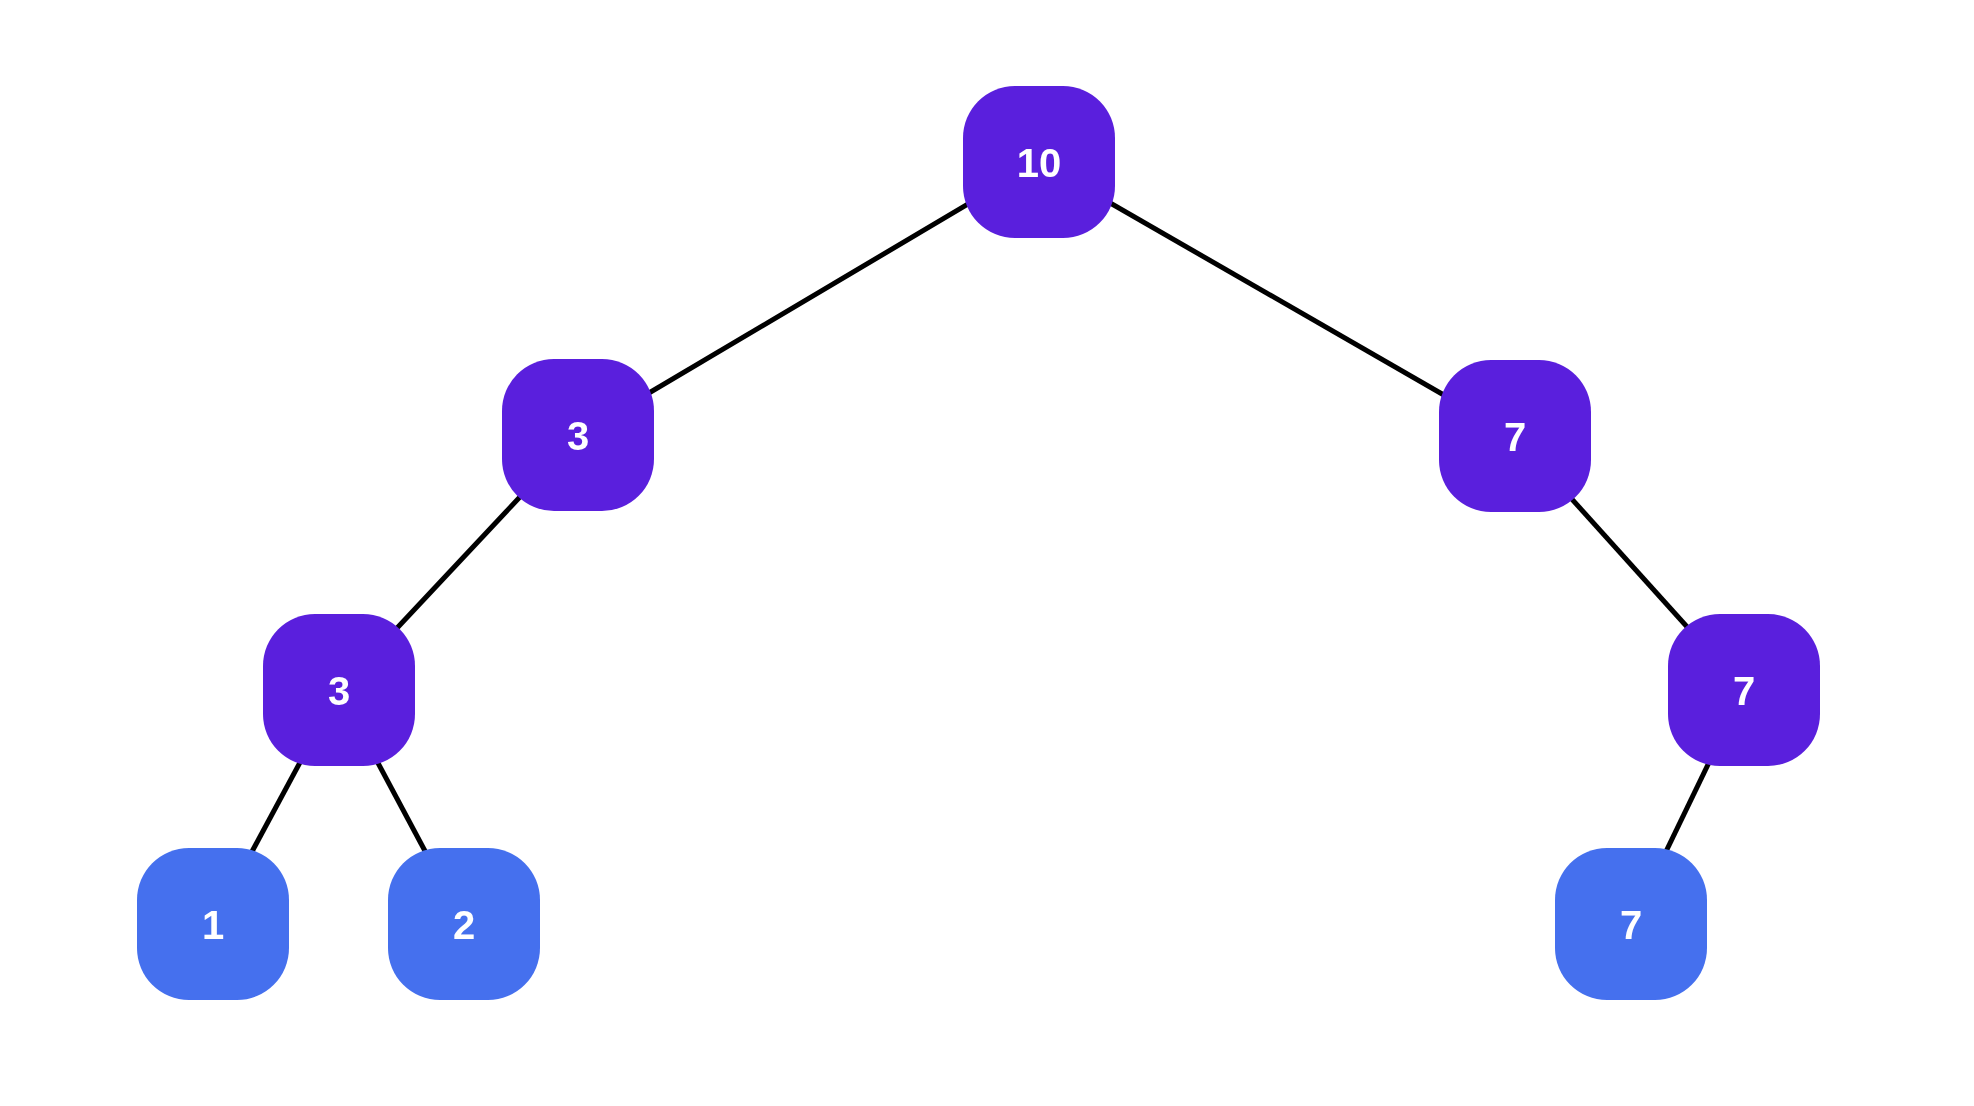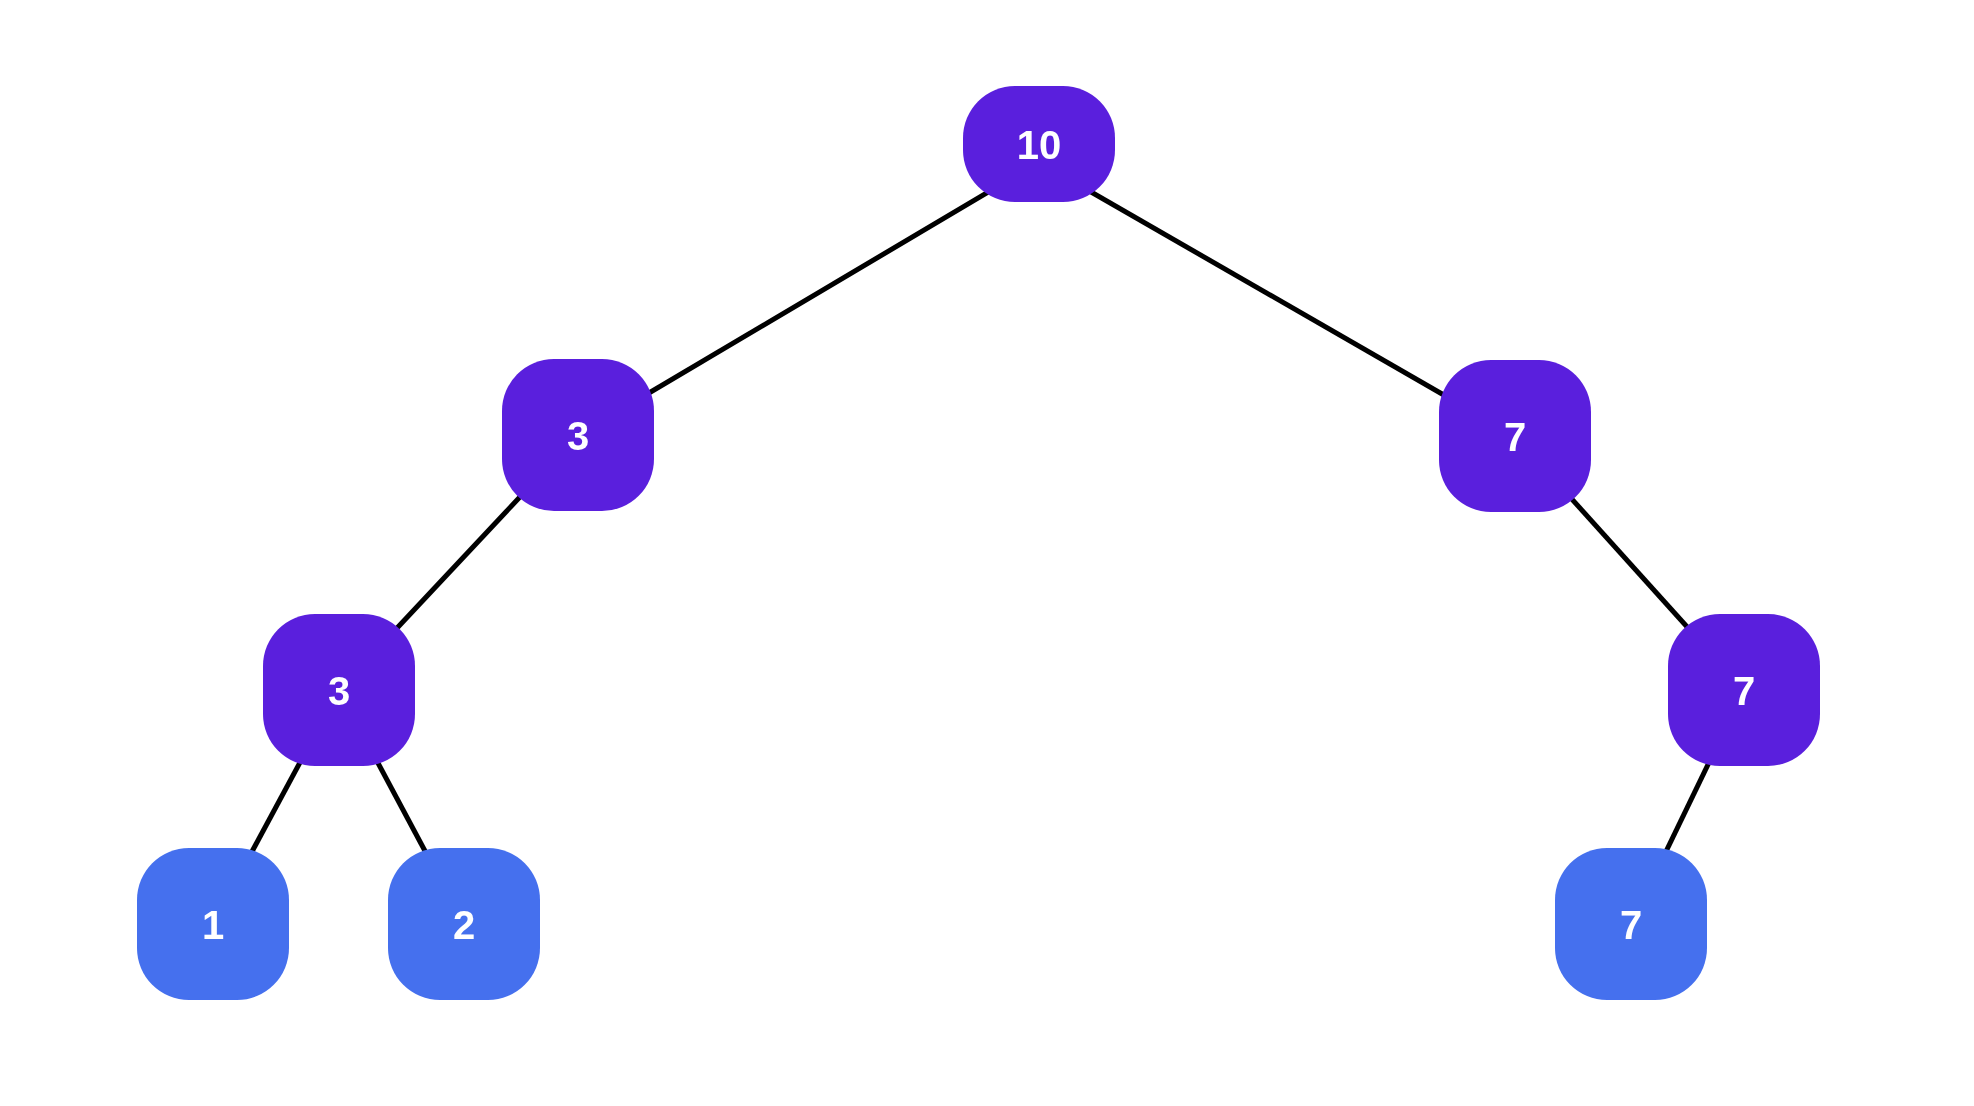--- a/index.html
+++ b/index.html
@@ -52,21 +52,21 @@
   <svg class="edges-layer" viewBox="0 0 1974 1106" xmlns="http://www.w3.org/2000/svg">
       <line x1="1039" y1="162" x2="578" y2="435" stroke="#000000" stroke-width="5"></line>
       <line x1="1039" y1="162" x2="1515" y2="436" stroke="#000000" stroke-width="5"></line>
       <line x1="578" y1="435" x2="339" y2="690" stroke="#000000" stroke-width="5"></line>
       <line x1="339" y1="690" x2="213" y2="924" stroke="#000000" stroke-width="5"></line>
       <line x1="339" y1="690" x2="464" y2="924" stroke="#000000" stroke-width="5"></line>
       <line x1="1515" y1="436" x2="1744" y2="690" stroke="#000000" stroke-width="5"></line>
       <line x1="1744" y1="690" x2="1631" y2="924" stroke="#000000" stroke-width="5"></line>
     </svg>
   <div class="nodes-layer">
-      <div class="tree-node" style="left: 963px; top: 86px; width: 152px; height: 116px; border-radius: 52px; background: rgb(90, 31, 221); color: rgb(255, 255, 255); font-size: 40px;">
+      <div class="tree-node" style="left: 963px; top: 86px; width: 152px; height: 152px; border-radius: 52px; background: rgb(90, 31, 221); color: rgb(255, 255, 255); font-size: 40px;">
         <span class="node-label">10</span>
       </div>
       <div class="tree-node" style="left: 502px; top: 359px; width: 152px; height: 152px; border-radius: 52px; background: rgb(90, 31, 221); color: rgb(255, 255, 255); font-size: 40px;">
         <span class="node-label">3</span>
       </div>
       <div class="tree-node" style="left: 1439px; top: 360px; width: 152px; height: 152px; border-radius: 52px; background: rgb(90, 31, 221); color: rgb(255, 255, 255); font-size: 40px;">
         <span class="node-label">7</span>
       </div>
       <div class="tree-node" style="left: 263px; top: 614px; width: 152px; height: 152px; border-radius: 52px; background: rgb(90, 31, 221); color: rgb(255, 255, 255); font-size: 40px;">
         <span class="node-label">3</span>

